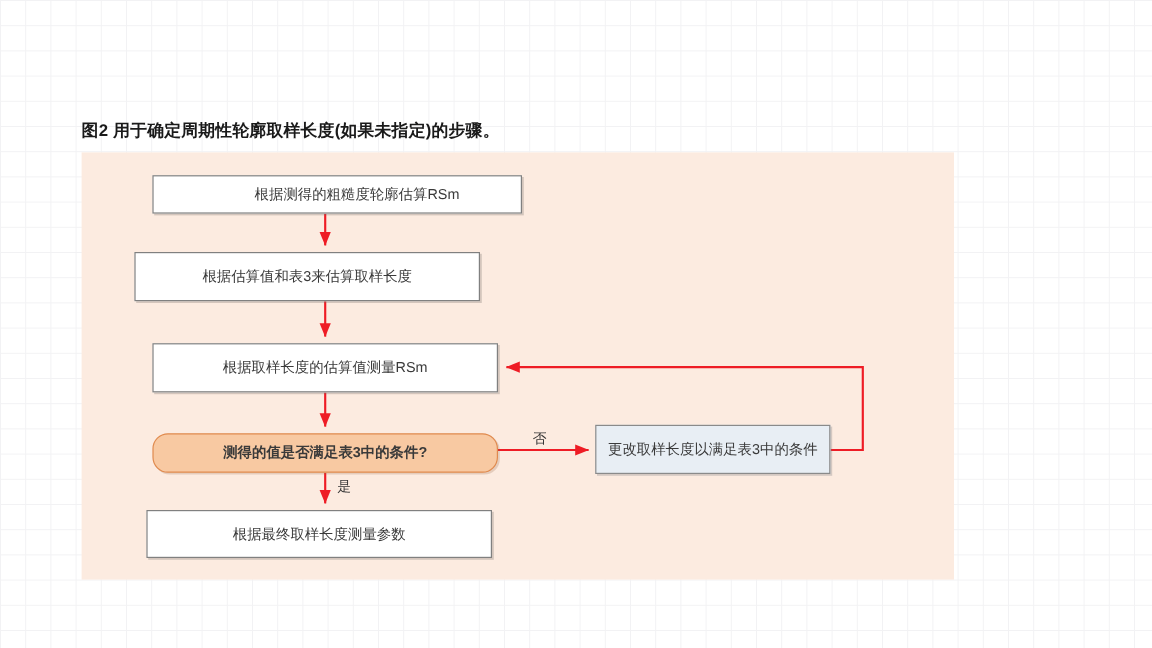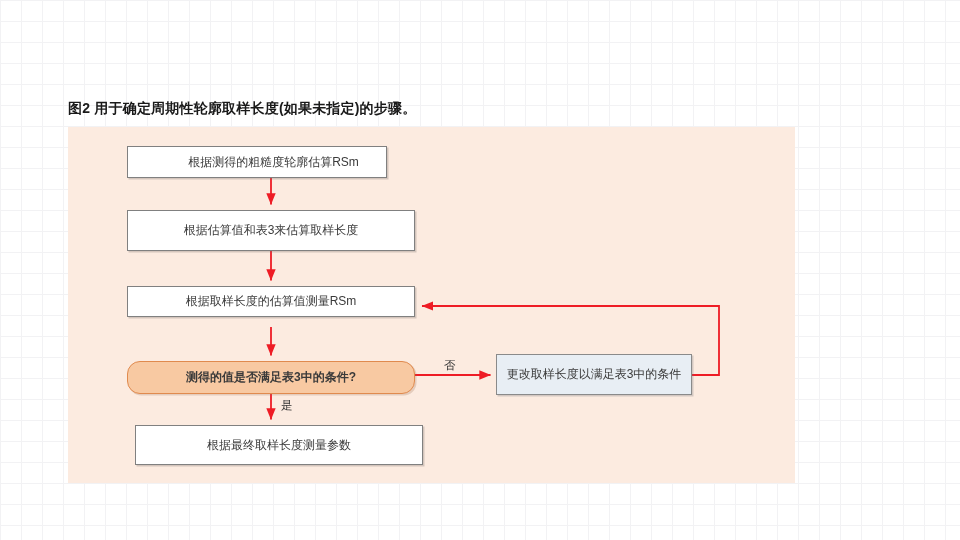--- a/index.html
+++ b/index.html
@@ -74,25 +74,25 @@
     box-shadow: 1.5px 1.5px 0 rgba(160,110,80,0.25);
     font-weight: bold;
   }
   .node-alt {
     background-color: #e8eef4;
     border: 1.4px solid #8a8a8a;
     box-shadow: 1.5px 1.5px 0 rgba(120,120,125,0.30);
   }
 
   
-  #node-estimate-rsm      { left: 127px; top: 146px; width: 260px; height: 32px; padding-left: 33px; }
-  #node-estimate-length   { left: 127px; top: 210px; width: 288px; height: 41px; }
-  #node-measure-rsm       { left: 127px; top: 286px; width: 288px; height: 31px; }
+  #node-estimate-rsm      { left: 127px; top: 146px; width: 308px; height: 32px; padding-left: 33px; }
+  #node-estimate-length   { left: 112px; top: 210px; width: 288px; height: 41px; }
+  #node-measure-rsm       { left: 127px; top: 286px; width: 288px; height: 41px; }
   #node-condition-check   { left: 127px; top: 361px; width: 288px; height: 33px; }
-  #node-final-measure     { left: 135px; top: 425px; width: 288px; height: 40px; }
+  #node-final-measure     { left: 122px; top: 425px; width: 288px; height: 40px; }
   #node-change-length     { left: 496px; top: 354px; width: 196px; height: 41px; }
 
   
   #connector-layer {
     position: absolute;
     left: 0;
     top: 0;
     width: 960px;
     height: 540px;
     pointer-events: none;

